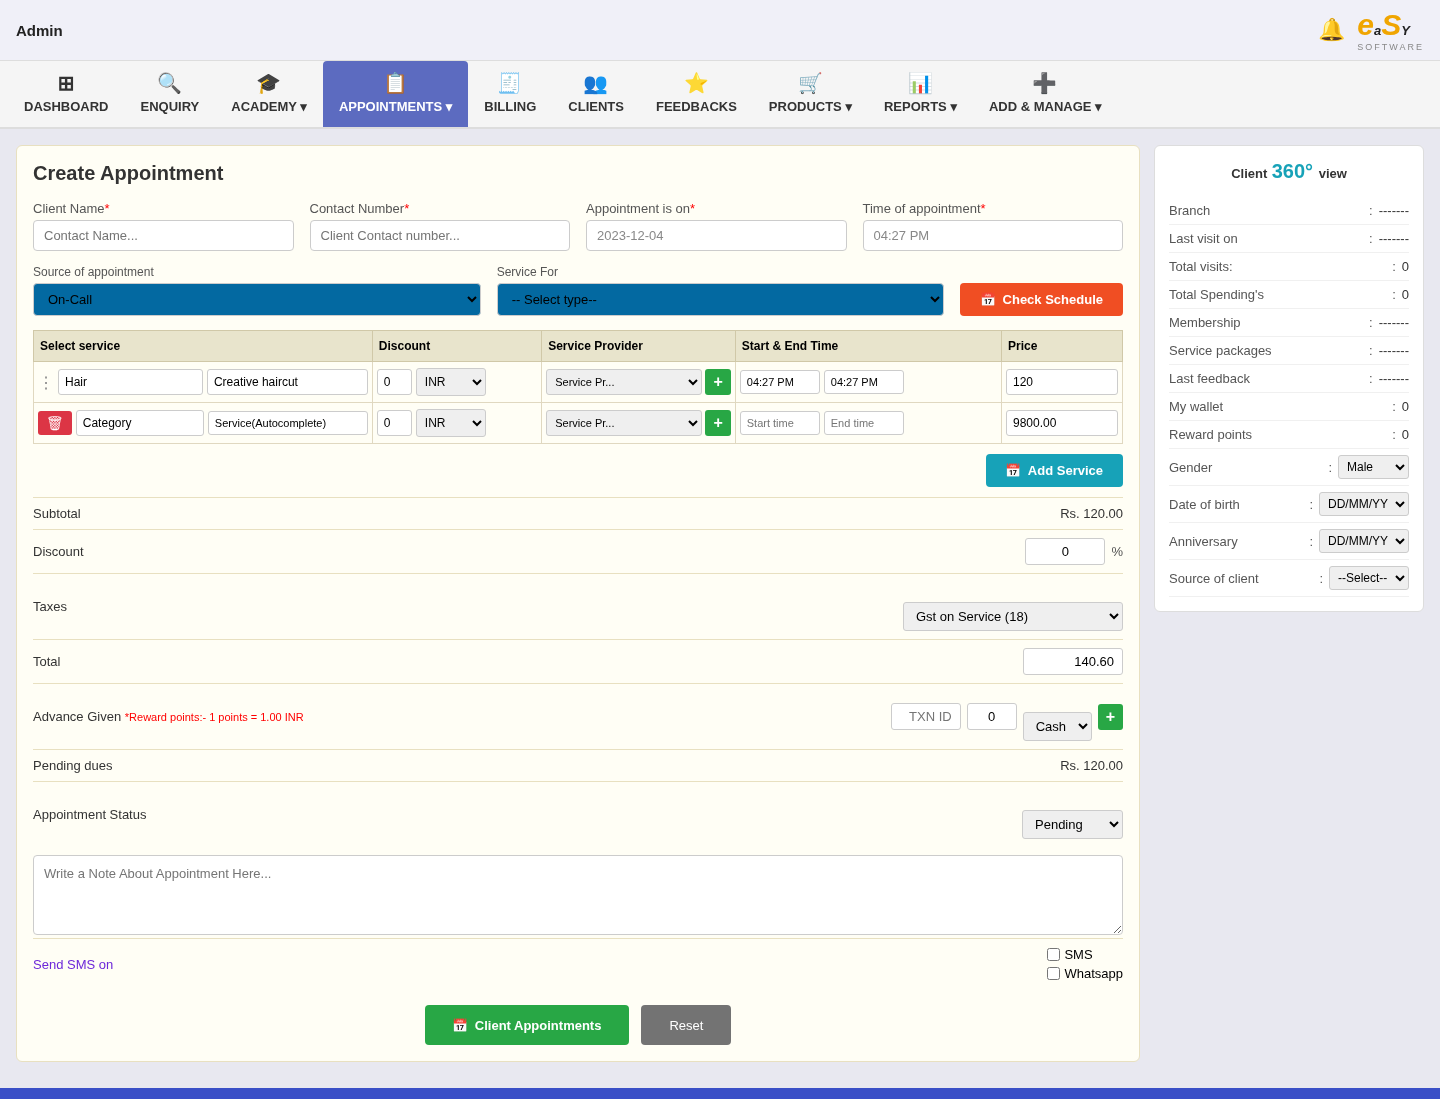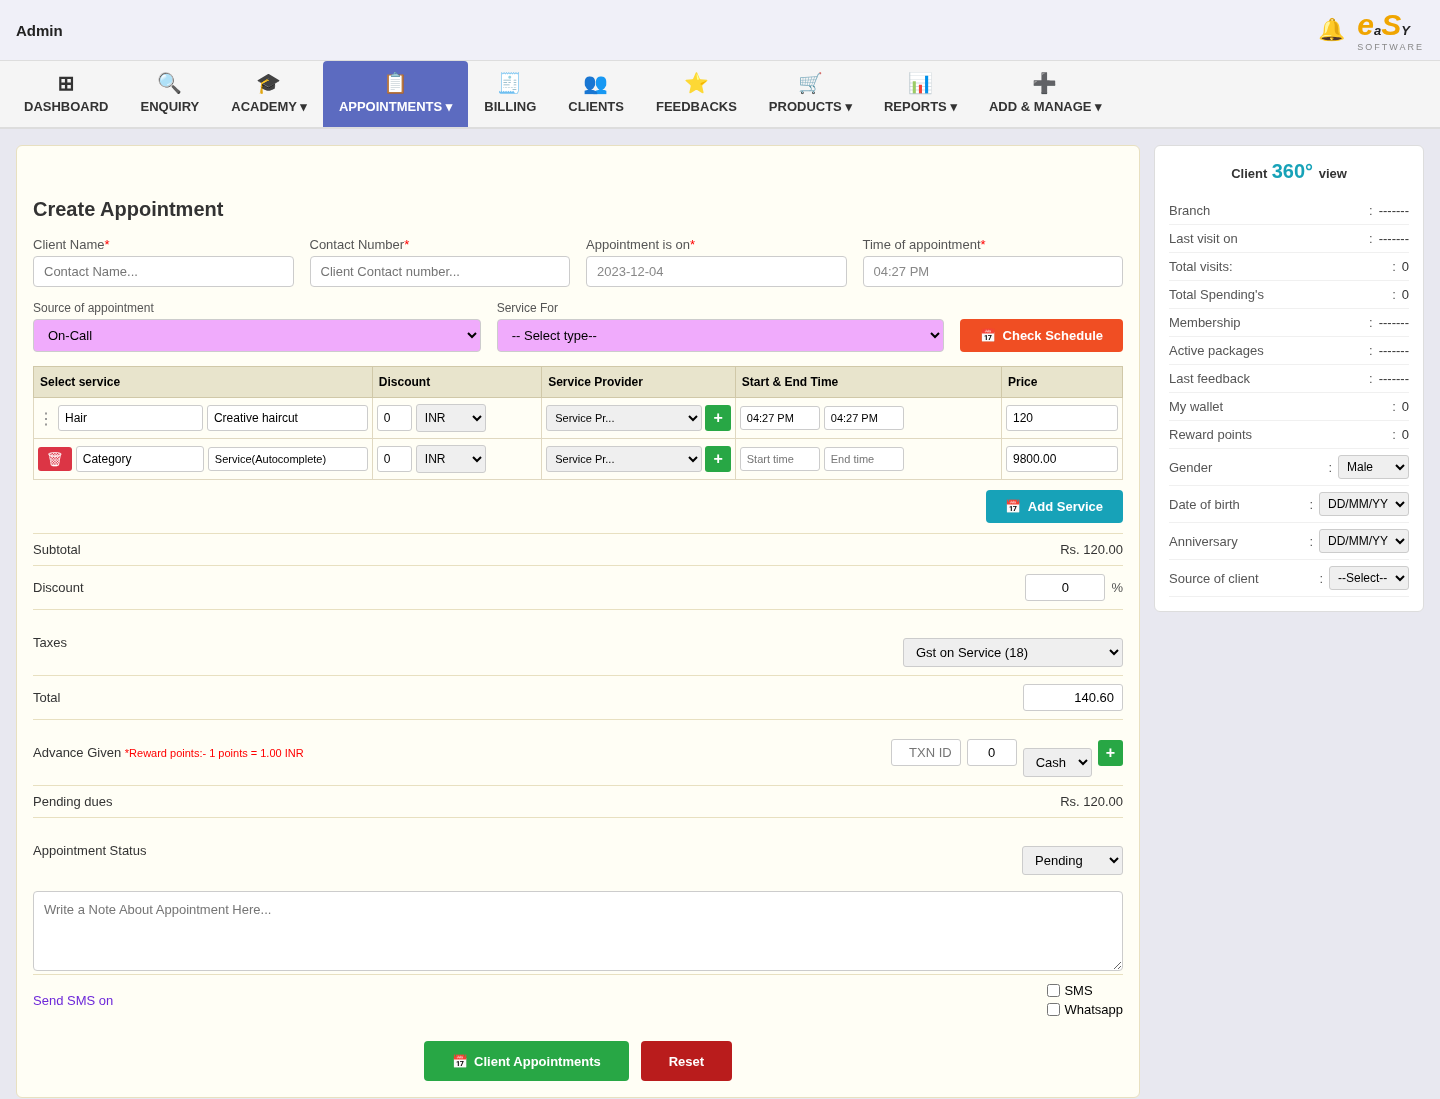--- a/index.html
+++ b/index.html
@@ -18,29 +18,29 @@
     .nav-item { display: flex; flex-direction: column; align-items: center; padding: 10px 16px; cursor: pointer; color: #333; font-size: 11px; font-weight: bold; text-transform: uppercase; gap: 4px; border-bottom: 3px solid transparent; }
     .nav-item.active { background: #5c6bc0; color: white; border-radius: 4px 4px 0 0; }
     .nav-item .nav-icon { font-size: 20px; }
     .nav-item .nav-label { white-space: nowrap; }
 
     
     .main-content { display: flex; gap: 0; padding: 16px; align-items: flex-start; }
 
     
     .form-area { flex: 1; background: #fffef5; border: 1px solid #e8e0c0; border-radius: 6px; padding: 16px; }
-    .form-title { font-size: 20px; font-weight: bold; color: #333; margin-bottom: 16px; margin-top: 36px; }
+    .form-title { font-size: 20px; font-weight: bold; color: #333; margin-bottom: 16px; }
 
     
     .form-row { display: flex; gap: 16px; margin-bottom: 14px; }
     .form-group { display: flex; flex-direction: column; gap: 4px; flex: 1; }
     .form-group label { font-size: 12px; color: #555; }
     .form-group label .req { color: red; }
     .form-input { border: 1px solid #ccc; border-radius: 4px; padding: 7px 10px; font-size: 13px; color: #888; background: white; width: 100%; }
-    .form-select { border: 1px solid #ccc; border-radius: 4px; padding: 7px 10px; font-size: 13px; background: #f0abfc; width: 100%; }
+    .form-select { border: 1px solid #ccc; border-radius: 4px; padding: 7px 10px; font-size: 13px; background: #0369a1; width: 100%; }
 
     
     .btn-check { background: #f04e23; color: white; border: none; border-radius: 4px; padding: 9px 20px; font-size: 13px; font-weight: bold; cursor: pointer; display: flex; align-items: center; gap: 6px; white-space: nowrap; }
 
     
     .services-table { width: 100%; border-collapse: collapse; margin-top: 8px; }
     .services-table th { background: #e8e4cc; padding: 8px 6px; text-align: left; font-size: 12px; font-weight: bold; border: 1px solid #d0c8a8; }
     .services-table td { padding: 6px 4px; border: 1px solid #e0d8c0; vertical-align: middle; }
     .services-table input { border: 1px solid #ccc; border-radius: 3px; padding: 5px 6px; font-size: 12px; width: 100%; }
     .services-table select { border: 1px solid #ccc; border-radius: 3px; padding: 5px 4px; font-size: 12px; width: 100%; }
@@ -66,21 +66,21 @@
 
     
     .sms-row { display: flex; align-items: center; border-top: 1px solid #e8e0c0; padding: 8px 0; }
     .sms-label { flex: 1; color: #6d28d9; }
     .sms-checks { display: flex; flex-direction: column; gap: 4px; }
     .sms-check-item { display: flex; align-items: center; gap: 4px; font-size: 12px; }
 
     
     .footer-btns { display: flex; justify-content: center; gap: 12px; margin-top: 16px; }
     .btn-create { background: #28a745; color: white; border: none; border-radius: 4px; padding: 12px 28px; font-size: 14px; font-weight: bold; cursor: pointer; display: flex; align-items: center; gap: 6px; }
-    .btn-reset { background: #b91c1c; color: white; border: none; border-radius: 4px; padding: 12px 28px; font-size: 14px; font-weight: bold; cursor: pointer; }
+    .btn-reset { background: #737373; color: white; border: none; border-radius: 4px; padding: 12px 28px; font-size: 14px; font-weight: normal; cursor: pointer; }
 
     
     .client-panel { width: 270px; background: white; border: 1px solid #ddd; border-radius: 6px; padding: 14px; margin-left: 14px; flex-shrink: 0; }
     .client-panel-title { font-size: 16px; font-weight: bold; text-align: center; margin-bottom: 14px; color: #333; }
     .client-panel-title .view360 { color: #17a2b8; font-size: 20px; }
     .client-row { display: flex; align-items: center; padding: 6px 0; border-bottom: 1px solid #f0f0f0; }
     .client-row-label { flex: 1; color: #555; font-size: 13px; }
     .client-row-colon { padding: 0 6px; color: #555; }
     .client-row-value { color: #333; font-size: 13px; }
     .client-select { border: 1px solid #ccc; border-radius: 3px; padding: 3px 4px; font-size: 12px; }
@@ -404,21 +404,21 @@
       <span class="client-row-label">Total Spending's</span>
       <span class="client-row-colon">:</span>
       <span class="client-row-value">0</span>
     </div>
     <div class="client-row">
       <span class="client-row-label">Membership</span>
       <span class="client-row-colon">:</span>
       <span class="client-row-value">-------</span>
     </div>
     <div class="client-row">
-      <span class="client-row-label">Active packages</span>
+      <span class="client-row-label">Service packages</span>
       <span class="client-row-colon">:</span>
       <span class="client-row-value">-------</span>
     </div>
     <div class="client-row">
       <span class="client-row-label">Last feedback</span>
       <span class="client-row-colon">:</span>
       <span class="client-row-value">-------</span>
     </div>
     <div class="client-row">
       <span class="client-row-label">My wallet</span>

